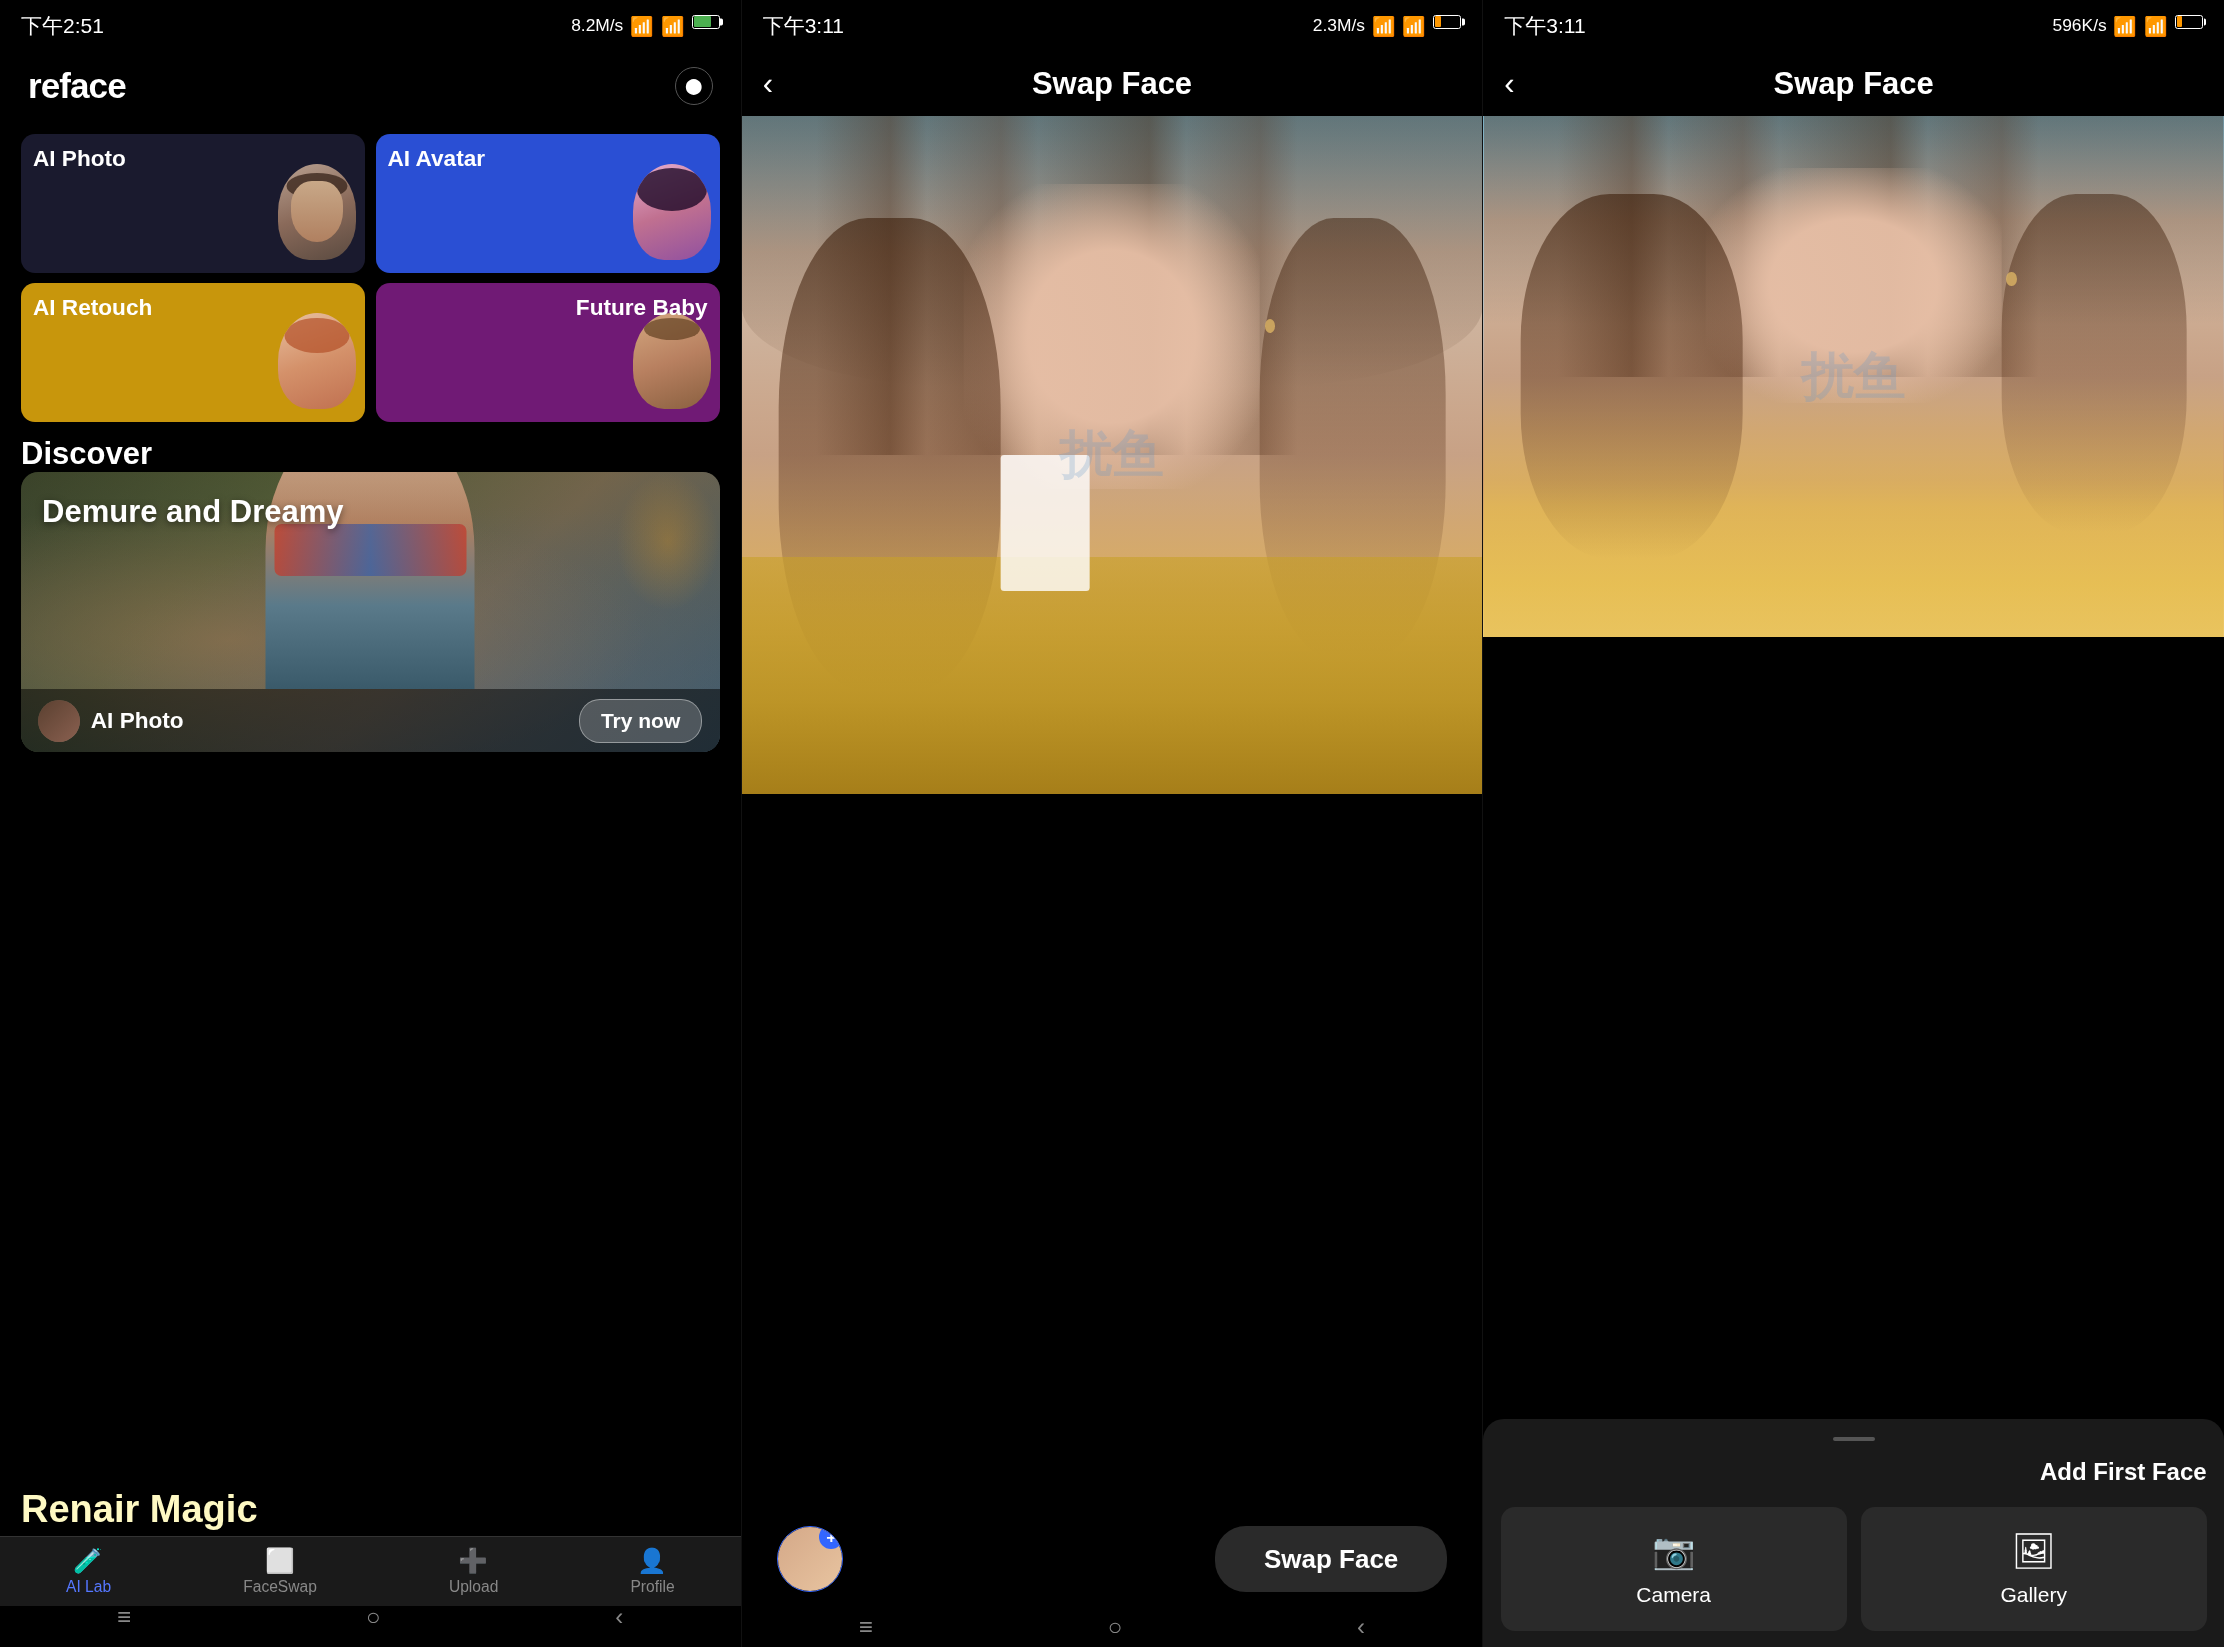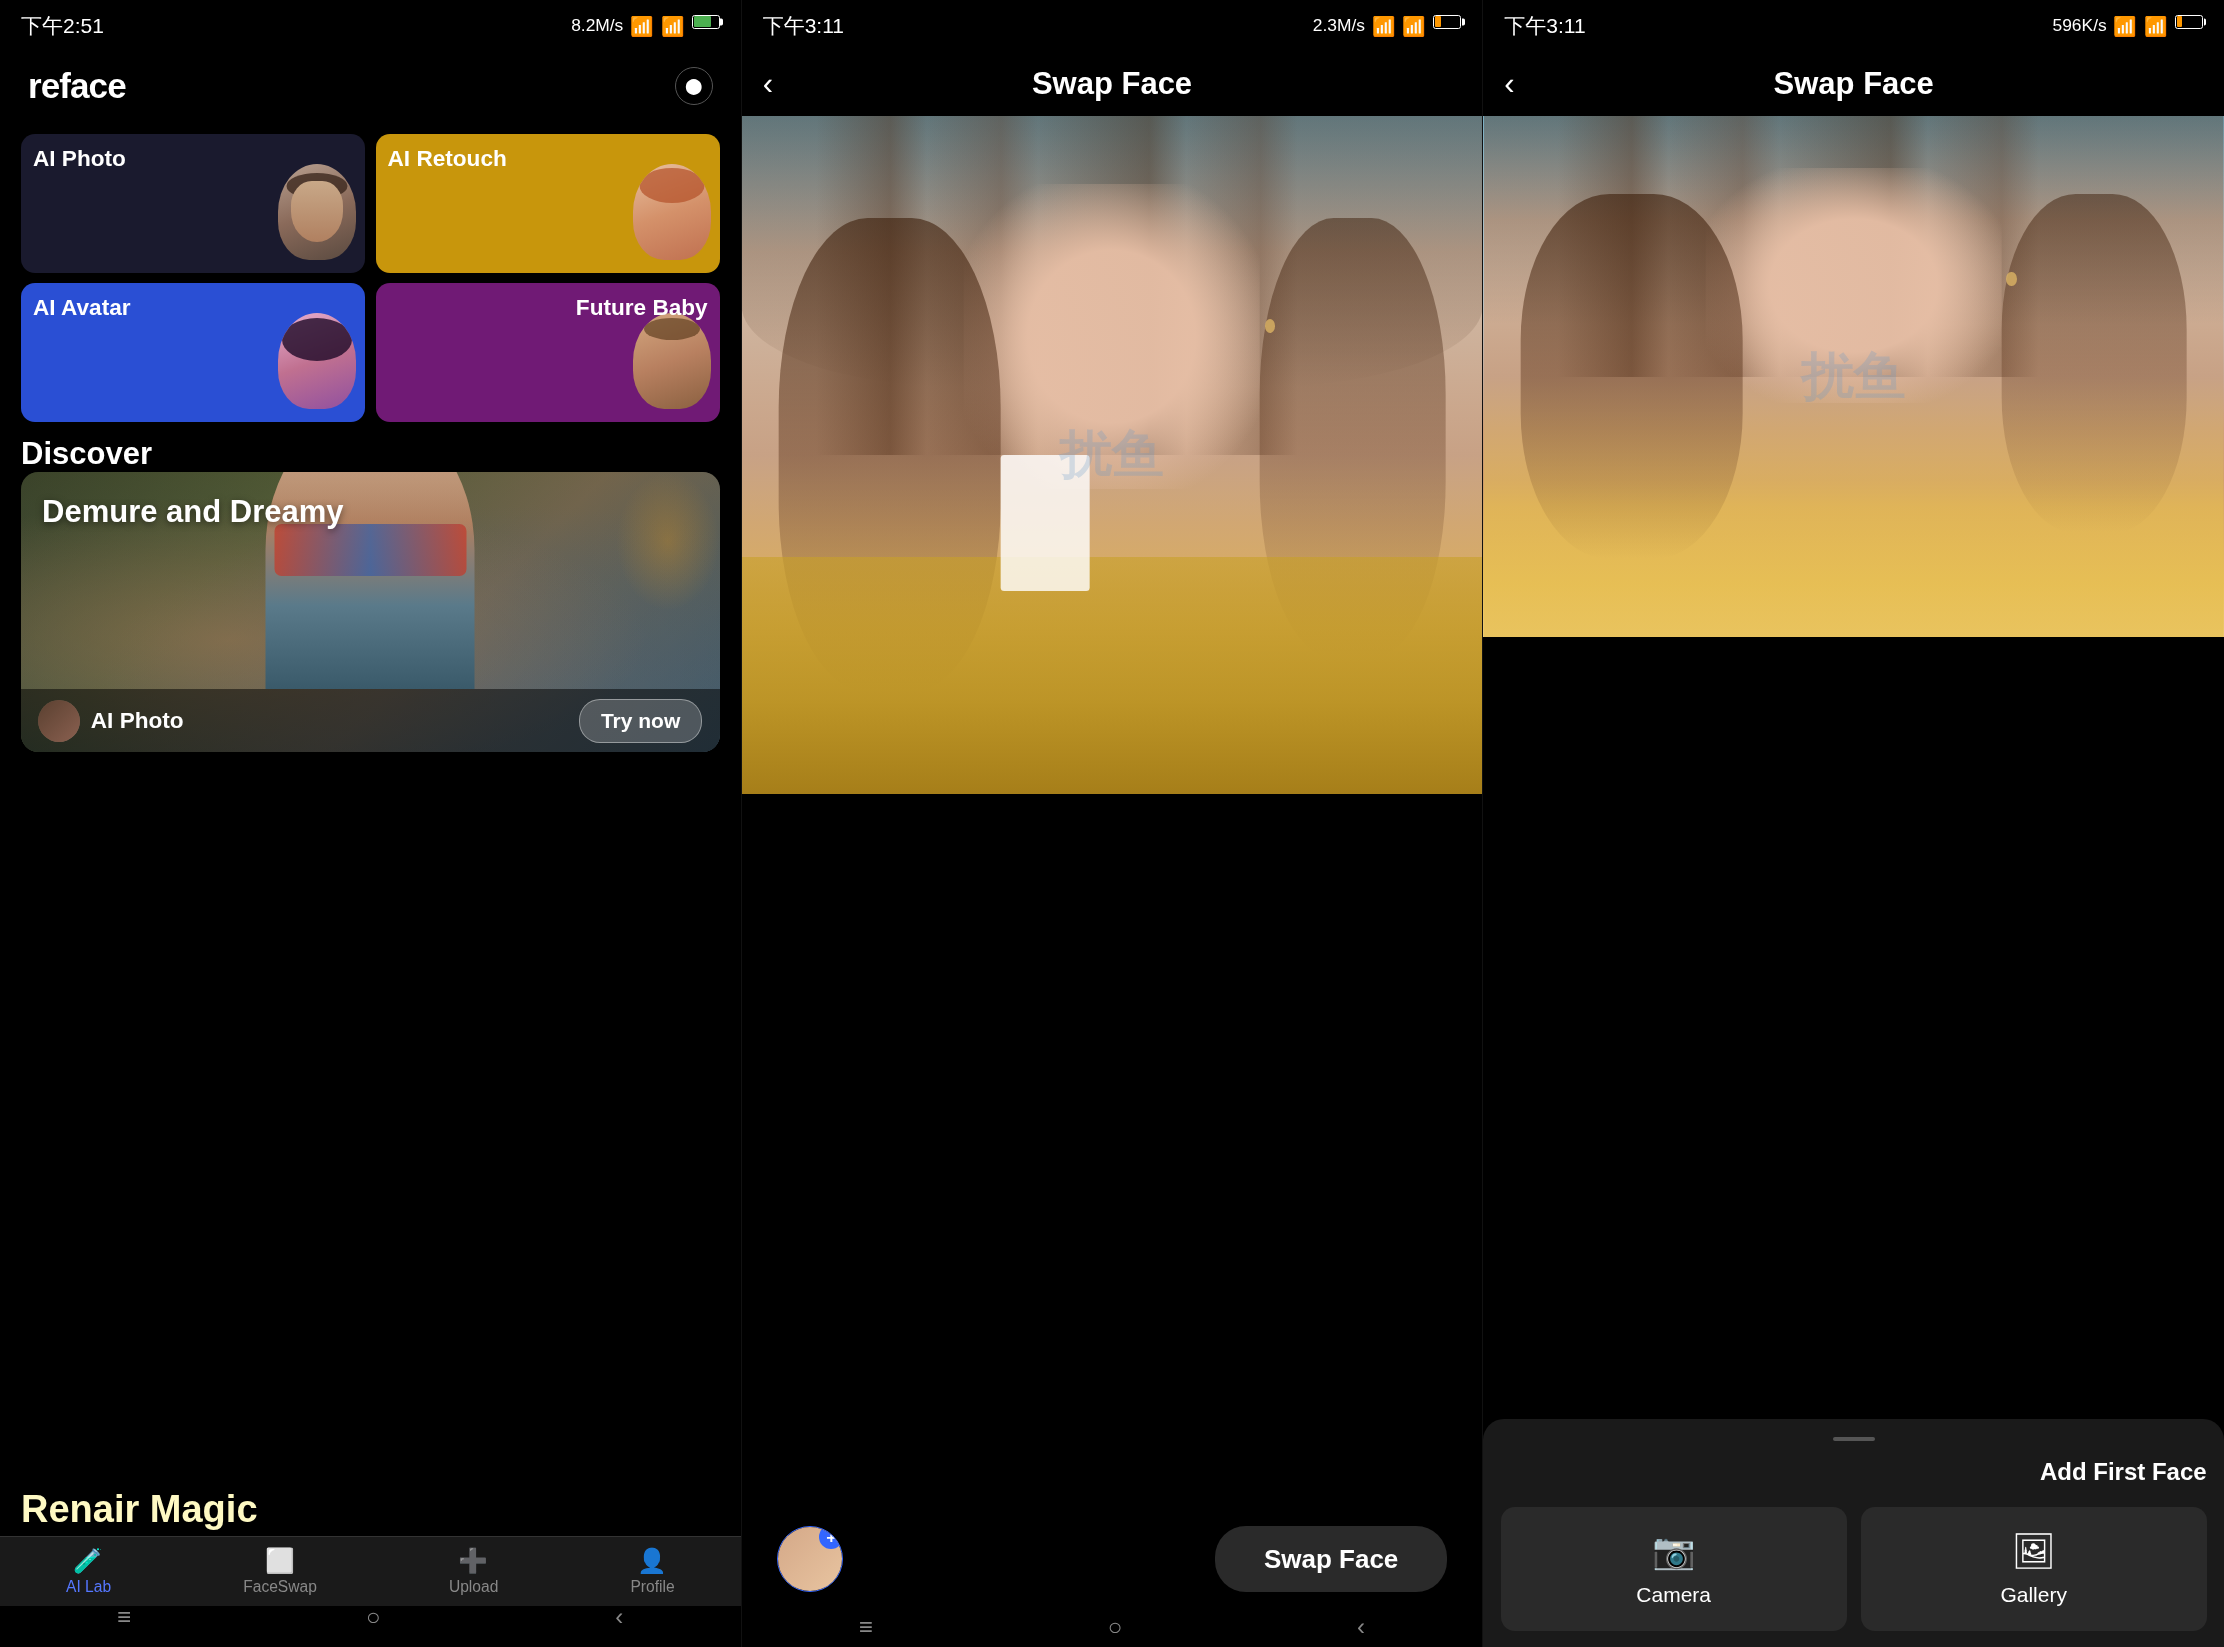--- a/index.html
+++ b/index.html
@@ -430,34 +430,34 @@
     <div class="card card-ai-photo">
       <span class="card-label">AI Photo</span>
       <div class="card-face">
         <div class="face-placeholder face-ai-photo">
           <div style="position:absolute;top:8.7px;left:50%;transform:translateX(-50%);width:61px;height:26px;background:rgba(60,40,30,0.8);border-radius:50%;"></div>
           <div style="position:absolute;top:17.4px;left:50%;transform:translateX(-50%);width:52px;height:61px;background:linear-gradient(180deg,#c8a888 0%,#b08060 100%);border-radius:40% 40% 50% 50%;"></div>
         </div>
       </div>
     </div>
 
+    <div class="card card-ai-avatar">
+      <span class="card-label">AI Avatar</span>
+      <div class="card-face">
+        <div class="face-placeholder face-avatar">
+          <div style="position:absolute;top:4.3px;left:50%;transform:translateX(-50%);width:70px;height:43px;background:rgba(30,10,40,0.8);border-radius:50%;"></div>
+        </div>
+      </div>
+    </div>
+
     <div class="card card-ai-retouch">
       <span class="card-label">AI Retouch</span>
       <div class="card-face">
         <div class="face-placeholder face-retouch">
           <div style="position:absolute;top:4.3px;left:50%;transform:translateX(-50%);width:65px;height:35px;background:rgba(180,80,40,0.7);border-radius:50%;"></div>
-        </div>
-      </div>
-    </div>
-
-    <div class="card card-ai-avatar">
-      <span class="card-label">AI Avatar</span>
-      <div class="card-face">
-        <div class="face-placeholder face-avatar">
-          <div style="position:absolute;top:4.3px;left:50%;transform:translateX(-50%);width:70px;height:43px;background:rgba(30,10,40,0.8);border-radius:50%;"></div>
         </div>
       </div>
     </div>
 
     <div class="card card-future-baby">
       <span class="card-label">Future Baby</span>
       <div class="card-face">
         <div class="face-placeholder face-baby">
           <div style="position:absolute;top:4.3px;left:50%;transform:translateX(-50%);width:56px;height:22px;background:rgba(80,50,20,0.6);border-radius:50%;"></div>
         </div>

